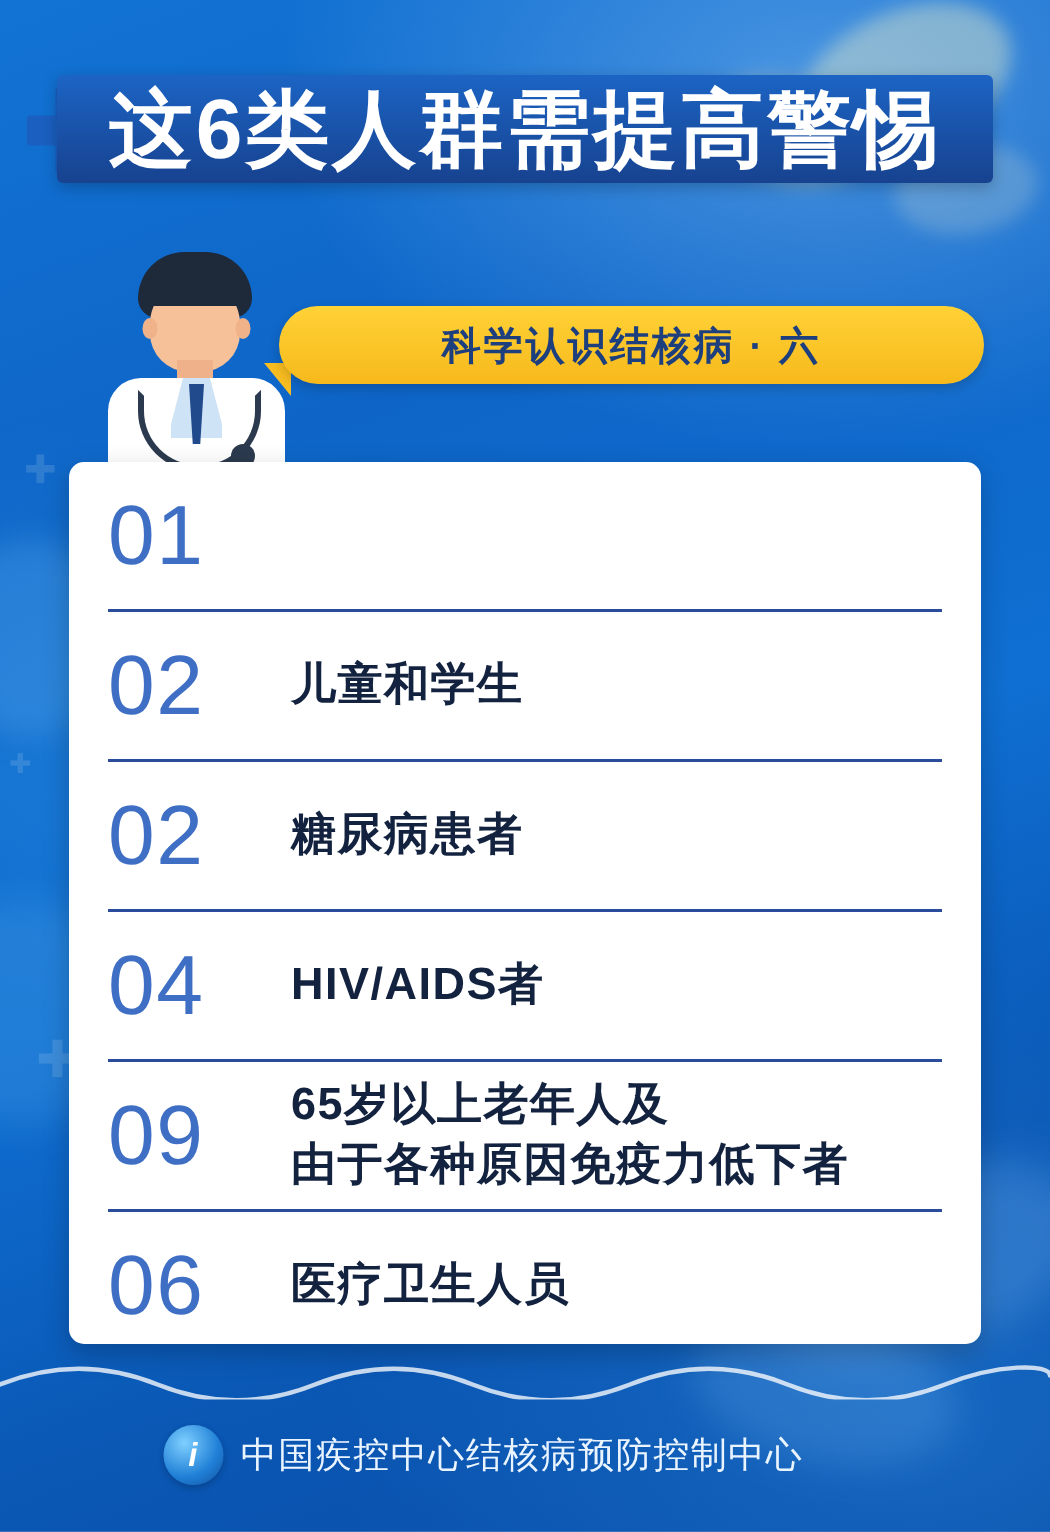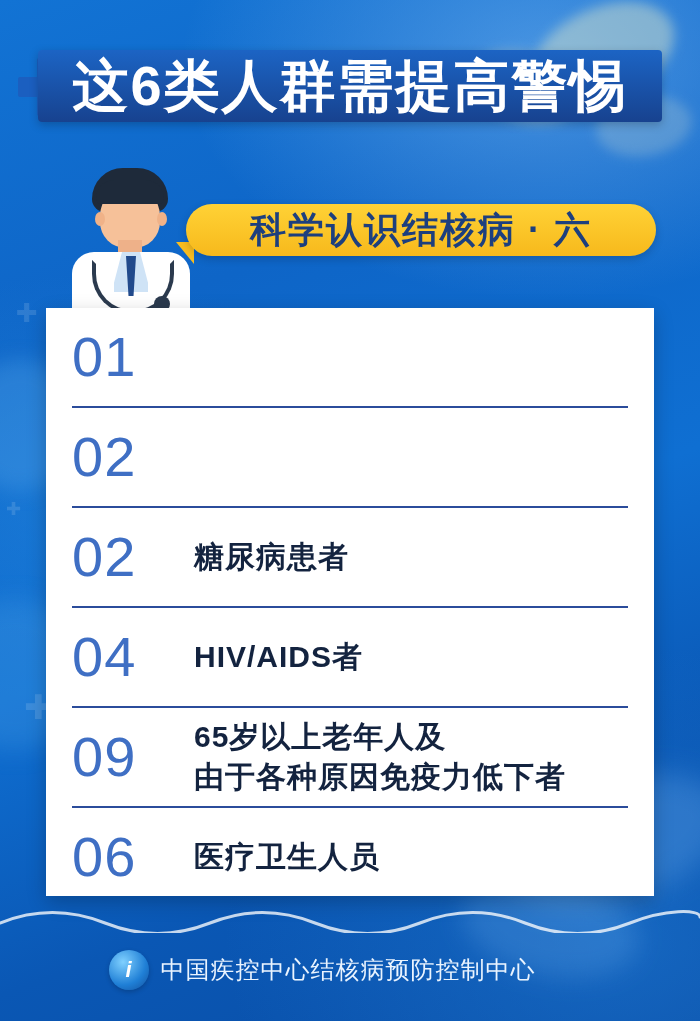--- a/index.html
+++ b/index.html
@@ -208,35 +208,35 @@
     border-top: 22px solid #f8bd20;
     border-left: 18px solid transparent;
   }
   .banner-text {
     position: absolute;
     left: 0; top: 0;
     width: 470px; height: 52px;
     line-height: 52px;
     text-align: center;
     color: #1d3f7e;
-    font-size: 36px;
+    font-size: 26px;
     font-weight: bold;
     letter-spacing: 2px;
     white-space: nowrap;
   }
 
   
   .card {
     position: absolute;
     left: 46px;
     top: 308px;
     width: 608px;
     height: 588px;
     background: #ffffff;
-    border-radius: 0;
+    border-radius: 10px;
     box-shadow: 0 6px 18px rgba(0,0,0,0.22);
     padding: 0 26px;
     box-sizing: border-box;
   }
   .row {
     position: relative;
     display: flex;
     align-items: center;
     height: 98px;
     border-bottom: 2px solid #2b4c9b;
@@ -356,20 +356,21 @@
   </div>
 
   <div class="card">
 
     <div class="row">
       <div class="row-num">01</div>
     </div>
 
     <div class="row">
       <div class="row-num">02</div>
+      <div class="row-text">儿童和学生</div>
     </div>
 
     <div class="row">
       <div class="row-num">02</div>
       <div class="row-text">糖尿病患者</div>
     </div>
 
     <div class="row">
       <div class="row-num">04</div>
       <div class="row-text">HIV/AIDS者</div>

